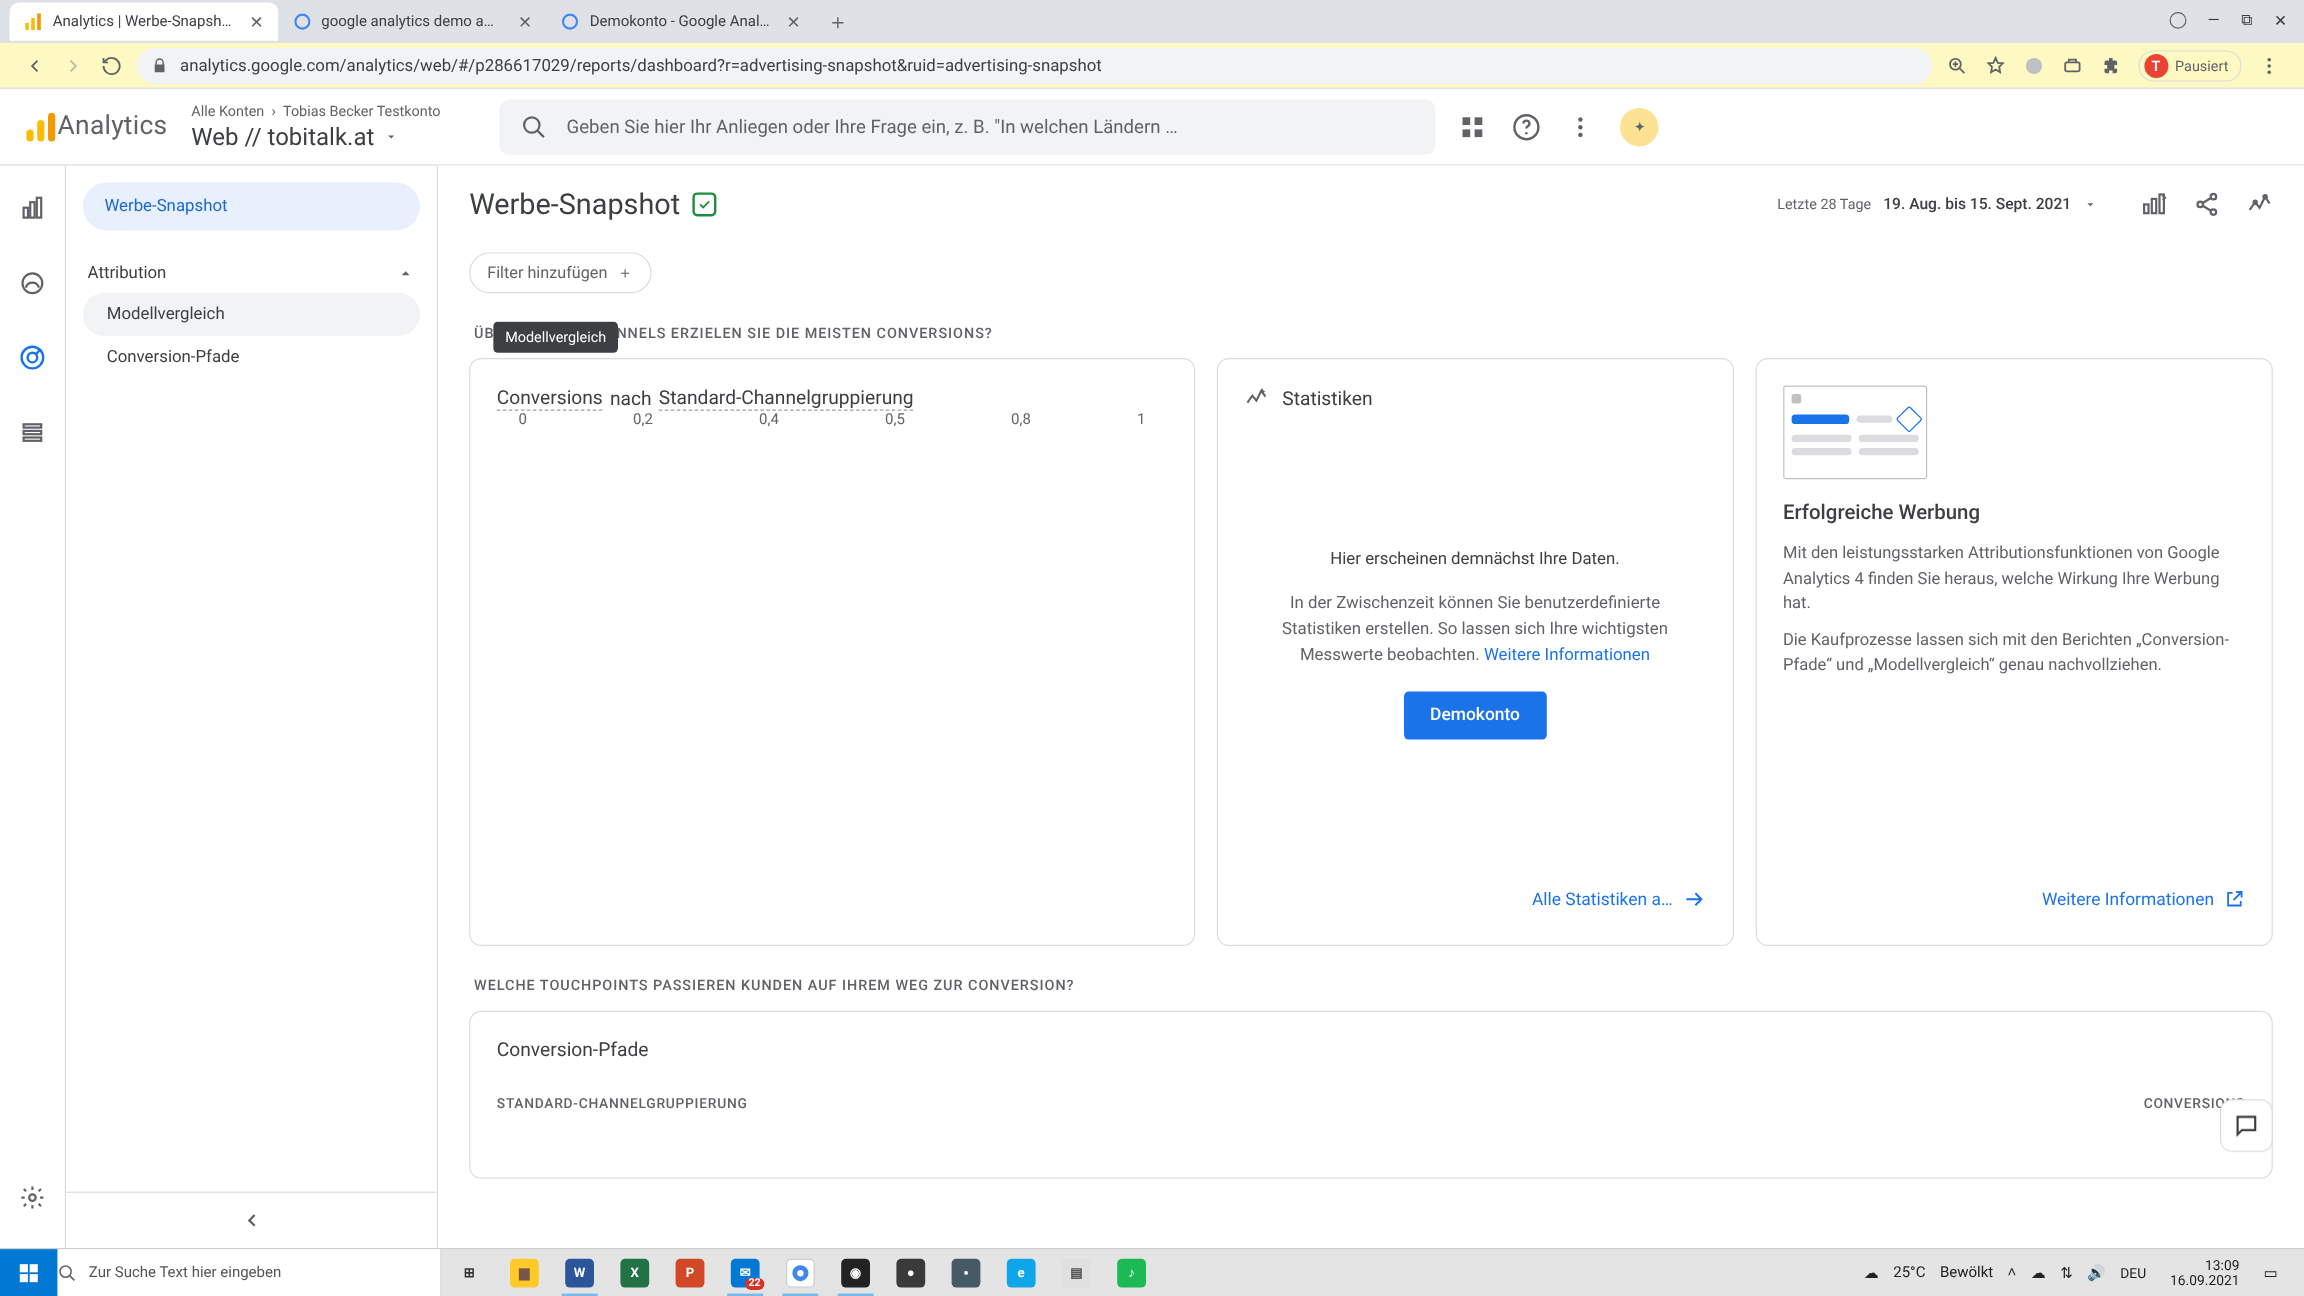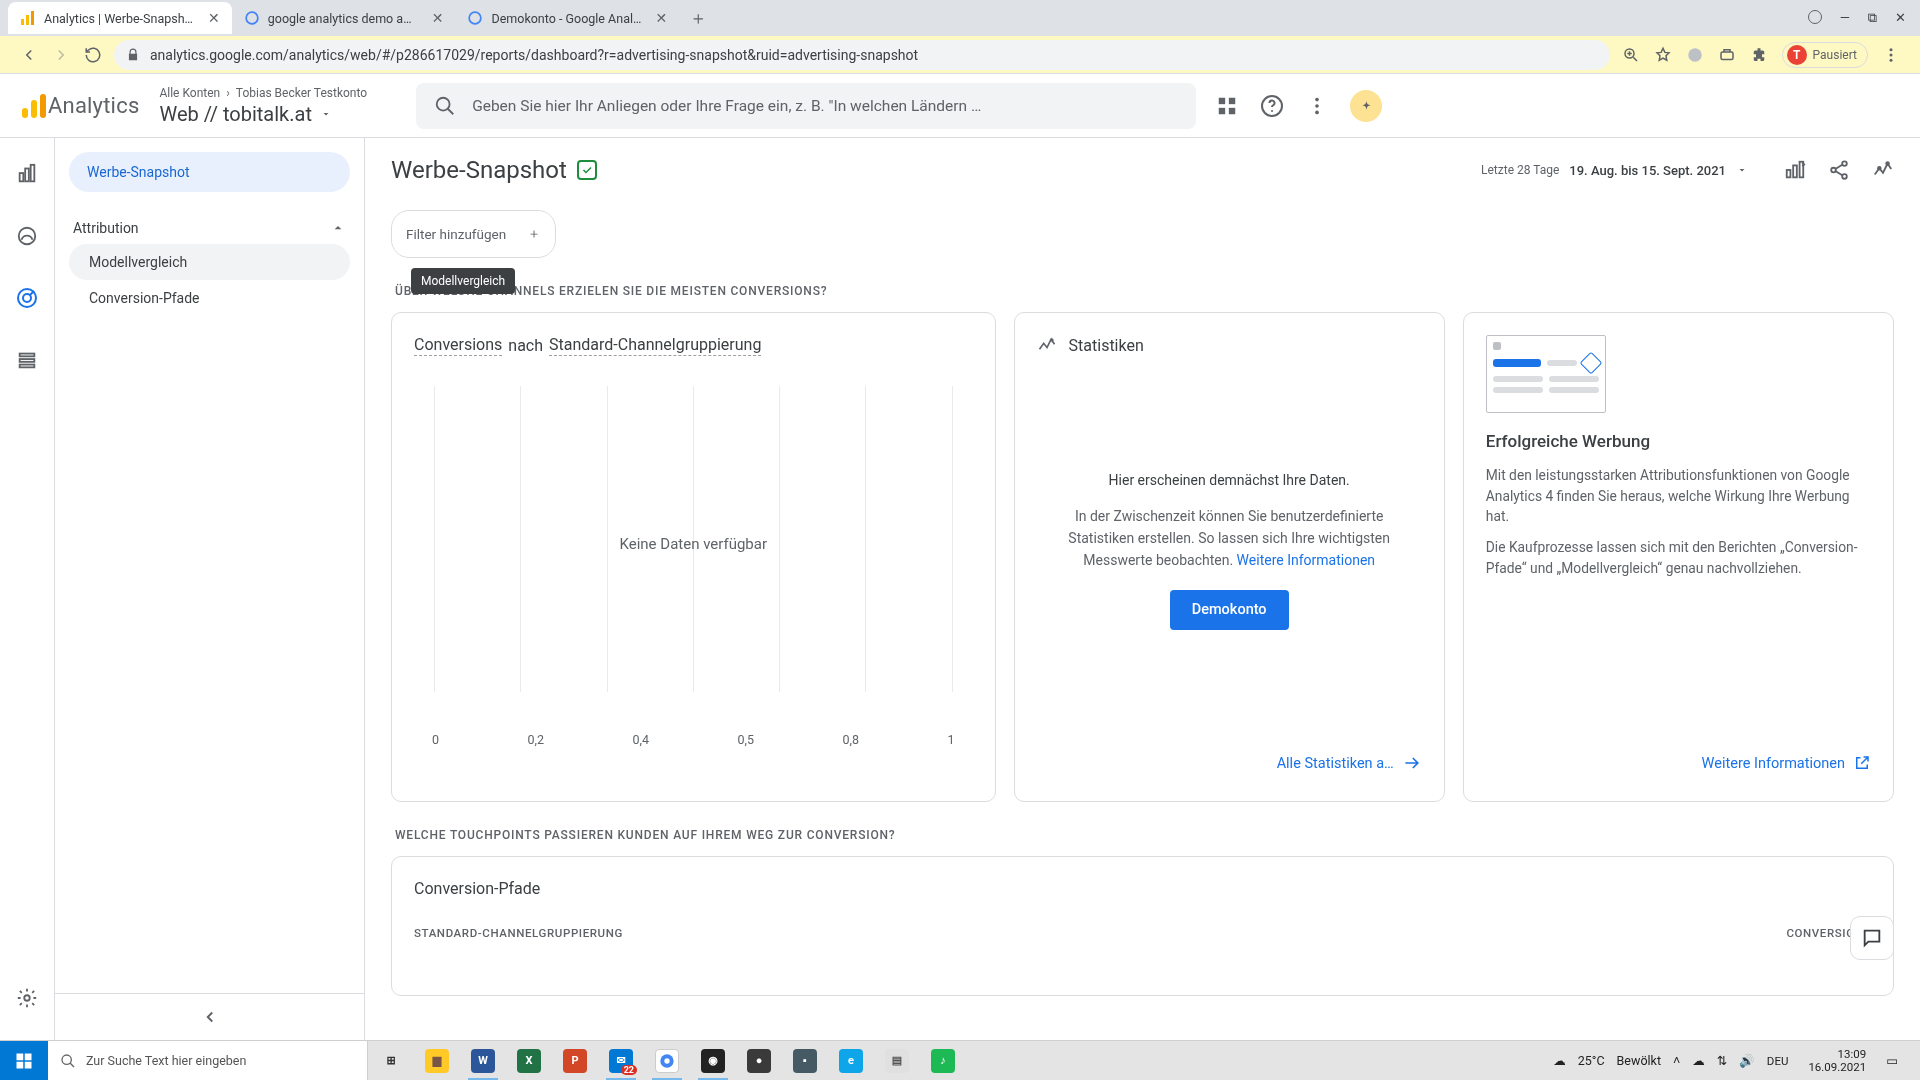--- a/index.html
+++ b/index.html
@@ -57,21 +57,21 @@
   .main { flex: 1; overflow: hidden; position: relative; background: #fff; }
   .main-scroll { position: absolute; inset: 0; overflow-y: auto; padding: 18px 26px 0 26px; }
   .titlebar { display: flex; align-items: center; gap: 10px; }
   .titlebar h1 { font-size: 24px; font-weight: 400; color: #3c4043; }
   .titlebar .badge-sq { width: 20px; height: 20px; border: 2px solid #1e8e3e; border-radius: 4px; display: flex; align-items: center; justify-content: center; color: #1e8e3e; }
   .titlebar .spacer { flex: 1; }
   .daterange { display: flex; align-items: center; gap: 10px; color: #3c4043; font-size: 13px; }
   .daterange .small { color: #5f6368; font-size: 12px; }
   .titlebar .actions { display: flex; gap: 22px; color: #5f6368; margin-left: 26px; font-size: 18px; }
   .filterrow { margin-top: 26px; }
-  .chip-outline { display: inline-flex; align-items: center; gap: 21px; border: 1px solid #dadce0; border-radius: 18px; height: 48px; padding: 0 14px; color: #5f6368; font-size: 13.5px; }
+  .chip-outline { display: inline-flex; align-items: center; gap: 8px; border: 1px solid #dadce0; border-radius: 18px; height: 34px; padding: 0 14px; color: #5f6368; font-size: 13.5px; }
   .sectionlabel { font-size: 12px; letter-spacing: 0.8px; color: #5f6368; margin: 26px 0 14px 4px; font-weight: 500; }
   .cards-row { display: flex; gap: 18px; }
   .card { border: 1px solid #dadce0; border-radius: 10px; background: #fff; padding: 22px; display: flex; flex-direction: column; }
   .card .card-title { font-size: 16px; color: #3c4043; display: flex; align-items: center; gap: 10px; }
   .dashed { border-bottom: 1.5px dashed #9aa0a6; padding-bottom: 1px; }
   
   .chart { flex: 1; display: flex; flex-direction: column; align-items: center; justify-content: center; position: relative; }
   .gridlines { position: absolute; inset: 30px 20px 40px 20px; display: flex; }
   .gline { flex: 1; border-left: 1px solid #e8eaed; }
   .nodata { color: #5f6368; font-size: 15px; z-index: 1; }
@@ -93,21 +93,21 @@
   .promo h3 { font-size: 17px; color: #3c4043; font-weight: 500; margin-bottom: 14px; }
   .promo p { font-size: 13.8px; color: #5f6368; line-height: 1.5; margin-bottom: 10px; }
   
   .wide-card { margin-top: 14px; }
   .wide-card .row2 { display: flex; justify-content: space-between; font-size: 11.5px; letter-spacing: 0.6px; color: #5f6368; font-weight: 500; margin-top: 28px; }
   
   .fab { position: absolute; right: 26px; bottom: 80px; width: 44px; height: 44px; border: 1px solid #dadce0; border-radius: 10px; display: flex; align-items: center; justify-content: center; color: #3c4043; background: #fff; }
   
   .taskbar { height: 40px; background: #e4e4e4; border-top: 1px solid #cfcfcf; display: flex; align-items: center; font-size: 12.5px; color: #222; }
   .taskbar .start { width: 48px; height: 100%; background: #0078d4; display: flex; align-items: center; justify-content: center; }
-  .taskbar .search { flex: 0 0 320px; height: 100%; background: #fff; display: flex; align-items: center; padding: 0 12px; gap: 10px; color: #555; border-right: 1px solid #cfcfcf; }
+  .taskbar .search { flex: 0 0 320px; height: 100%; background: #fff; display: flex; align-items: center; padding: 0 0; gap: 10px; color: #555; border-right: 1px solid #cfcfcf; }
   .taskbar .apps { display: flex; height: 100%; }
   .taskbar .app { width: 46px; height: 100%; display: flex; align-items: center; justify-content: center; position: relative; }
   .taskbar .app .under { position: absolute; bottom: 0; left: 8px; right: 8px; height: 2px; background: transparent; }
   .taskbar .app.active .under { background: #76b9ed; }
   .appicon { width: 24px; height: 24px; border-radius: 4px; display: flex; align-items: center; justify-content: center; font-size: 11px; font-weight: 700; color: #fff; }
   .taskbar .spacer { flex: 1; }
   .taskbar .tray { display: flex; align-items: center; gap: 12px; padding-right: 4px; color: #222; }
   .taskbar .clock { text-align: right; font-size: 11.5px; line-height: 1.1; padding: 0 8px; }
   .taskbar .peek { width: 6px; height: 100%; border-left: 1px solid #bbb; }
   svg { display: block; }
@@ -411,31 +411,20 @@
           <div class="sectionlabel">ÜBER WELCHE CHANNELS ERZIELEN SIE DIE MEISTEN CONVERSIONS?</div>
 
           <div class="cards-row">
 
             <div class="card" style="flex:1.45; min-height:490px">
               <div class="card-title">
                 <span class="dashed">Conversions</span>
                 <span style="margin:0 -4px"> nach </span>
                 <span class="dashed">Standard-Channelgruppierung</span>
               </div>
-              <div class="chart">
-                <div class="gridlines">
-                  <div class="gline"></div>
-                    <div class="gline"></div>
-                    <div class="gline"></div>
-                    <div class="gline"></div>
-                    <div class="gline"></div>
-                    <div class="gline" style="border-right:1px solid #e8eaed"></div>
-                </div>
-                <div class="nodata">Keine Daten verfügbar</div>
-              </div>
               <div class="xaxis">
                 <span>0</span>
                 <span>0,2</span>
                 <span>0,4</span>
                 <span>0,5</span>
                 <span>0,8</span>
                 <span>1</span>
               </div>
               <div class="card-footer"></div>
             </div>

